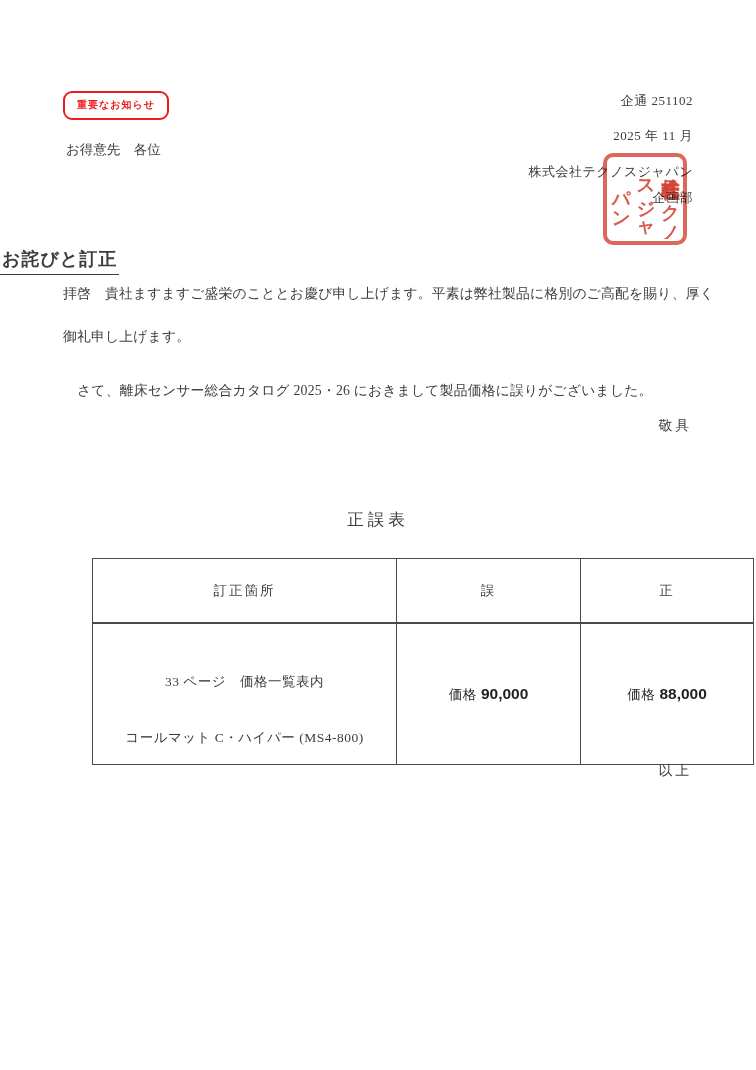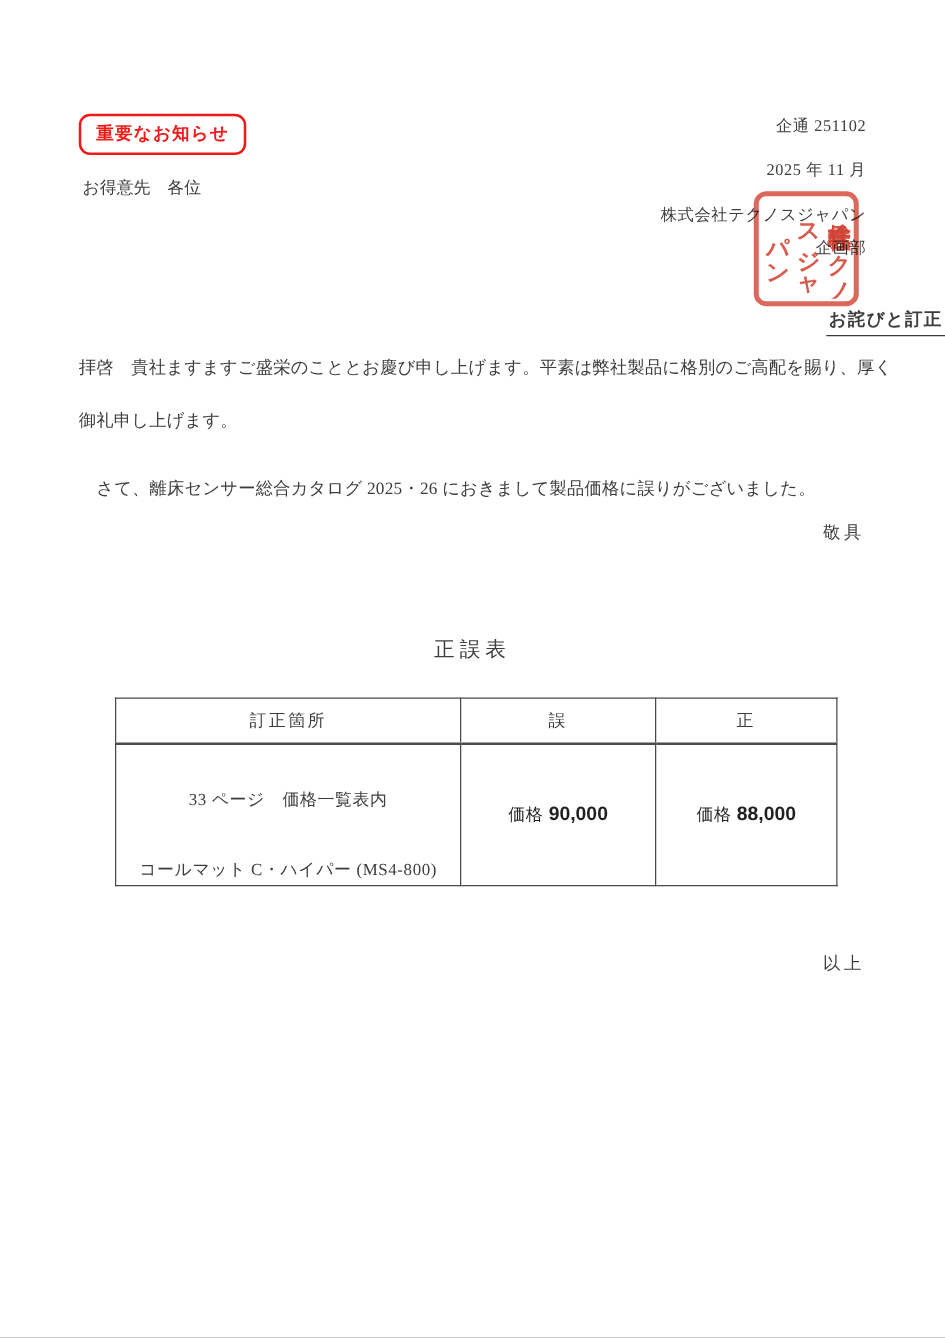--- a/index.html
+++ b/index.html
@@ -16,21 +16,21 @@
 
   
   .badge{
     left:63px;top:91px;
     border:2.5px solid #ee1c19;
     border-radius:9px;
     padding:5px 12px 6px 12px;
     color:#ee1c19;
     font-family:"Liberation Sans","DejaVu Sans",sans-serif;
     font-weight:bold;
-    font-size:14px;
+    font-size:10px;
     letter-spacing:1px;
     background:#fff;
   }
 
   .right-line{right:63px;text-align:right;font-size:13px;letter-spacing:.5px;}
   .doc-number{top:92px;}
   .date-line{top:127px;}
   .company-line{top:163px;}
   .dept-line{top:189px;}
   .recipient{left:66px;top:141px;font-size:13.5px;}
@@ -51,22 +51,22 @@
     font-size:18.5px;line-height:1.33;
     font-weight:bold;
     color:rgba(205,52,36,.88);
     letter-spacing:1px;
     overflow:hidden;
     text-align:center;
   }
 
   .doc-title{
     left:0;right:0;top:247px;
-    text-align:right;
-    font-size:14px;
+    text-align:left;
+    font-size:18px;
     font-weight:600;
     letter-spacing:1px;
   }
   .doc-title .underline{
     display:inline-block;
     border-bottom:1.5px solid #3d3d3d;
     padding:0 2px 3px 2px;
   }
 
   .body-line{left:63px;font-size:13.8px;letter-spacing:.2px;white-space:nowrap;}
@@ -89,21 +89,21 @@
     table-layout:fixed;
     width:574px;
   }
   table.errata th,table.errata td{
     border:1px solid #4a4a4a;
     text-align:center;
     vertical-align:middle;
     font-weight:normal;
     font-size:13.5px;
     color:#3d3d3d;
-    padding:0;
+    padding:14px;
   }
   table.errata .c1{width:275px;}
   table.errata .c2{width:155px;}
   table.errata .c3{width:144px;}
   table.errata thead th{height:35px;border-bottom-width:2px;letter-spacing:2px;}
   table.errata tbody td{height:97px;}
   table.errata{border:1.5px solid #4a4a4a;}
   .loc-line{line-height:24px;letter-spacing:.5px;margin-top:32px;}
   .price{
     font-family:"Liberation Sans","DejaVu Sans",sans-serif;

